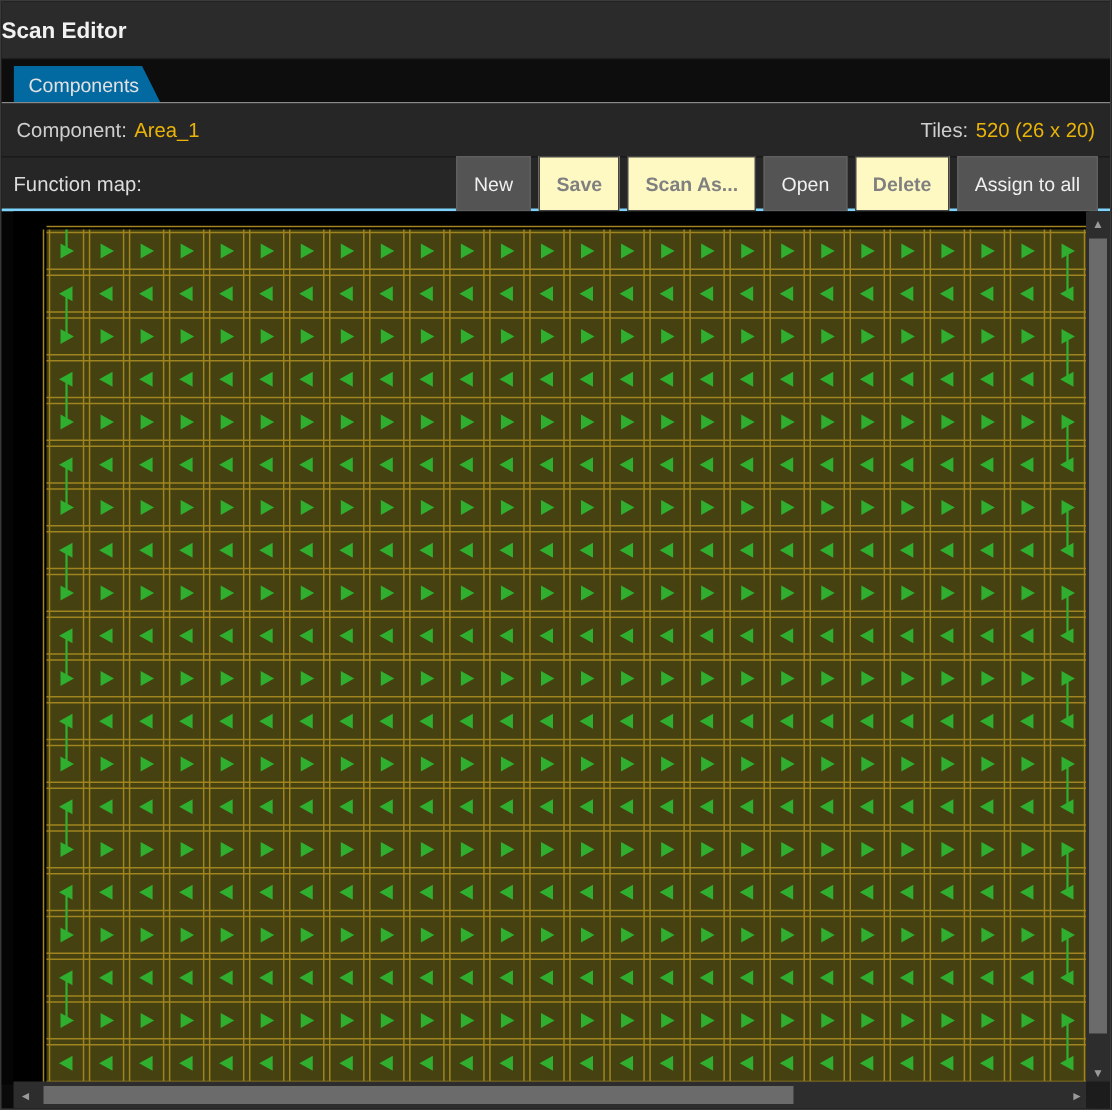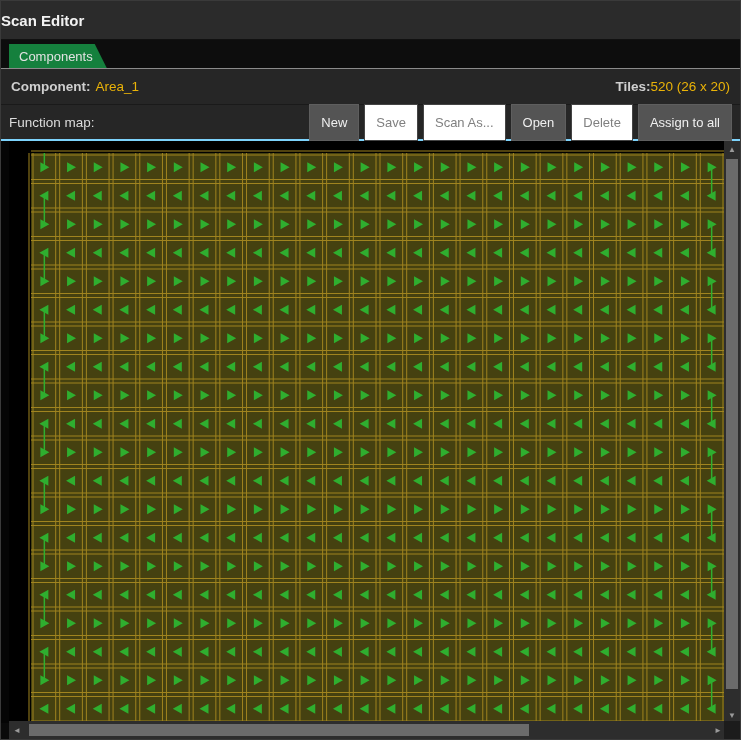--- a/index.html
+++ b/index.html
@@ -10,43 +10,43 @@
   
   .titlebar{position:absolute;left:0;top:0;width:100%;height:38px;background:#2b2b2b;
             display:flex;align-items:center;
             border-bottom:1px solid #111;}
   .titlebar .title{font-size:15px;font-weight:bold;color:#f2f2f2;}
 
   
   .tabstrip{position:absolute;left:0;top:39px;width:100%;height:28px;background:#0d0d0d;
             border-bottom:1px solid #8a8a8a;}
   .tab{position:absolute;left:8px;bottom:0;height:24px;min-width:92px;
-       background:#15803d;color:#e2e2e2;font-size:13px;
+       background:#0369a1;color:#e2e2e2;font-size:13px;
        display:flex;align-items:center;padding:0 14px 0 10px;box-sizing:border-box;
        clip-path:polygon(0 100%,0 0,calc(100% - 12px) 0,100% 100%);cursor:default;}
 
   
   .infobar{position:absolute;left:0;top:68px;width:100%;height:36px;background:#262626;
            display:flex;align-items:center;padding:0 10px;box-sizing:border-box;
            font-size:13.5px;border-bottom:1px solid #1a1a1a;}
   .infobar .left{display:flex;gap:5px;}
   .infobar .right{margin-left:auto;display:flex;gap:18px;}
-  .pair{display:flex;}
-  .lbl{color:#cfcfcf;font-weight:bold;}
+  .pair{display:flex;gap:5px;}
+  .lbl{color:#cfcfcf;}
   .val{color:#eab308;}
 
   
   .fnbar{position:absolute;left:0;top:104px;width:100%;height:36px;background:#262626;
          display:flex;align-items:center;padding:0 8px;box-sizing:border-box;
          font-size:13.5px;border-bottom:2px solid #7dd3fc;}
   .fnbar .fnlabel{color:#dcdcdc;}
   .fnbar .btns{margin-left:auto;display:flex;gap:5px;}
   .fn-btn{background:#545454;color:#f0f0f0;font-size:13px;border:1px solid #5e5e5e;
           padding:10px 11px;cursor:pointer;font-family:inherit;}
-  .fn-btn.disabled{background:#ffffff;color:#808080;border-color:#444;cursor:default;}
+  .fn-btn.disabled{background:#fef9c3;color:#808080;border-color:#444;cursor:default;font-weight:bold;}
 
   
   .main{position:absolute;left:0;top:140px;width:741px;height:582px;background:#050505;}
   .viewport{position:absolute;left:8px;top:0;width:717px;height:582px;background:#000;}
   .viewport svg{display:block;}
 
   
   .vscroll{position:absolute;right:0;top:140px;width:16px;height:582px;background:#2d2d2d;}
   .vscroll .arrow{position:absolute;left:0;width:16px;height:16px;color:#9a9a9a;
                   font-size:8px;display:flex;align-items:center;justify-content:center;cursor:pointer;}

